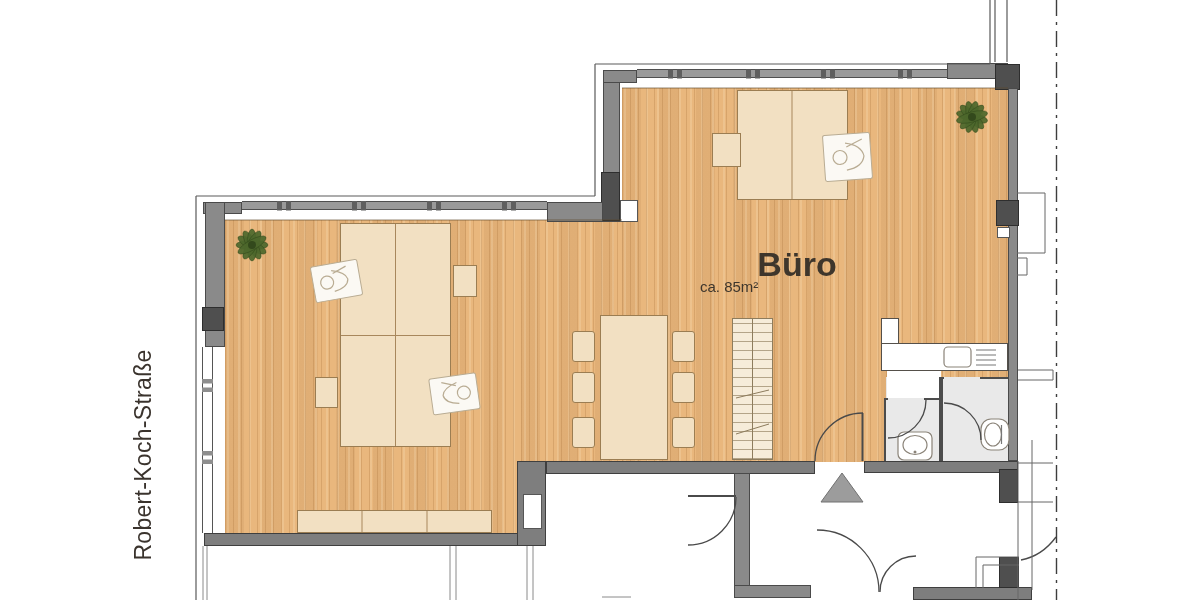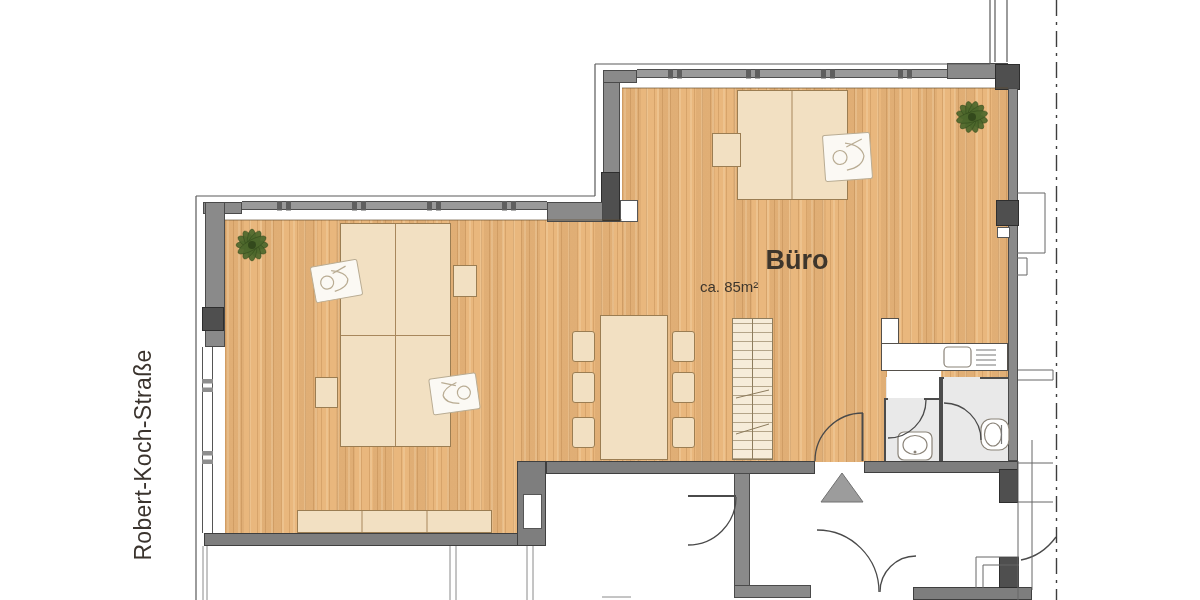--- a/index.html
+++ b/index.html
@@ -20,21 +20,21 @@
   .glass{background:#fff;border-left:1px solid #555;border-right:1px solid #555;}
   .furn{background:var(--furniture,#f2e0c2);border:1px solid var(--furniture_border,#9b7d52);}
   .chair{border-radius:3px;}
   .bathfloor{background:var(--bath_floor,#e9e9e9);}
   .counter{background:#fff;border:1px solid #55504a;}
   .shelf{background-color:var(--shelf_fill,#f6ecd9);
     background-image:repeating-linear-gradient(0deg, rgba(125,105,70,.55) 0 1px, rgba(0,0,0,0) 1px 9px);
     border:1px solid var(--shelf_line,#8d7c5d);}
   .label{position:absolute;white-space:nowrap;}
   .street{font-size:23px;letter-spacing:.3px;font-weight:400;}
-  .room-name{font-size:27px;font-weight:600;color:#3e362c;}
+  .room-name{font-size:34px;font-weight:600;color:#3e362c;}
   .room-area{font-size:15px;font-weight:400;color:#3e362c;}
   .lw{stroke:#5a5a5a;stroke-width:1.2;fill:none;}
   .sill{stroke:rgba(92,70,40,.65);stroke-width:1;fill:none;}
   .door{stroke:#4a4a4a;stroke-width:1.3;fill:none;}
   .leaf{stroke:#4a4a4a;stroke-width:2;fill:none;}
   .fixture{stroke:#8a8378;stroke-width:1.2;fill:#fff;}
   .fixline{stroke:#777;stroke-width:1.2;fill:none;}
   .seam{stroke:#a8875c;stroke-width:1;fill:none;}
   .thin{stroke:#8a8a8a;stroke-width:1;fill:none;}
   .neigh{stroke:#666;stroke-width:1;fill:none;}

